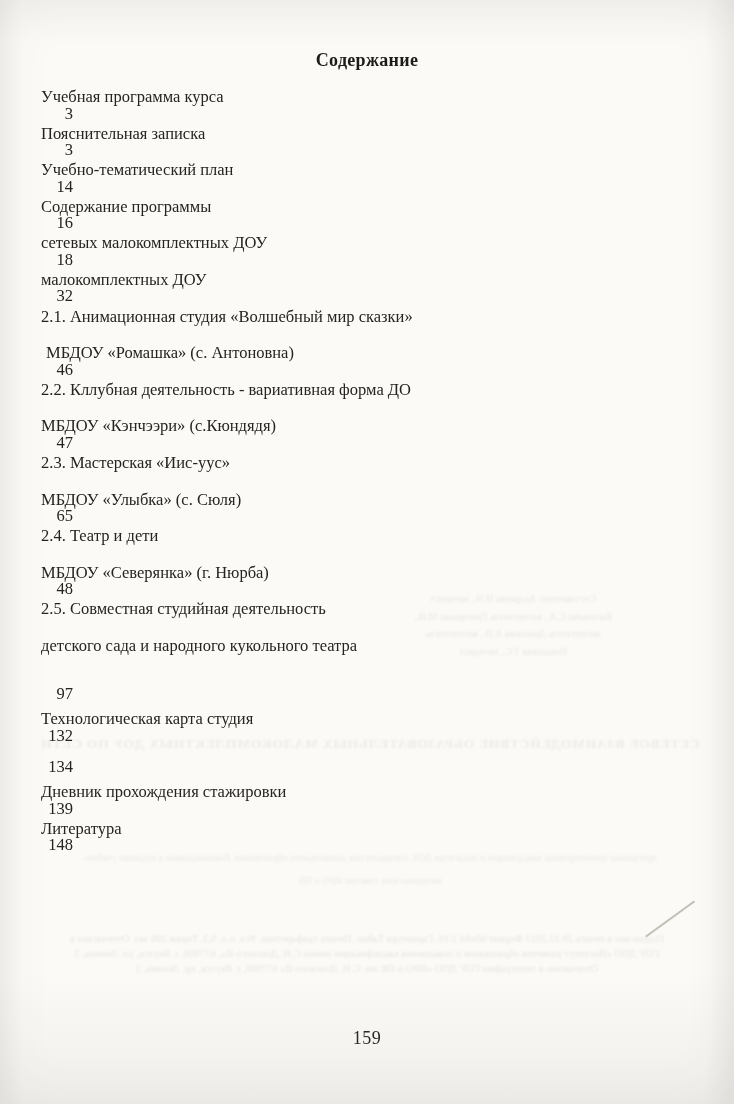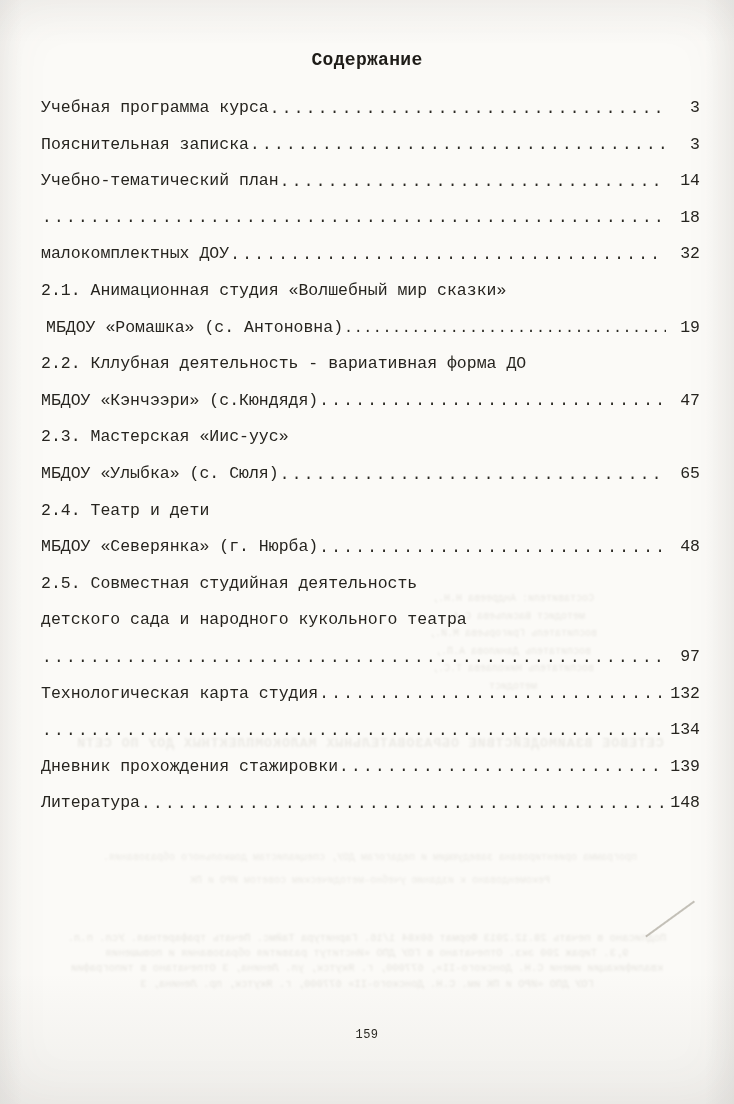--- a/index.html
+++ b/index.html
@@ -1,40 +1,40 @@
 <!DOCTYPE html>
 <html><head>
 <meta charset="utf-8">
 <style>
   html,body{margin:0;padding:0;background:#e8e8e6;}
   .sheet{
     position:relative;
     width:734px;height:1104px;
     margin:0 auto;
     overflow:hidden;
-    font-family:Liberation Mono, monospace;
+    font-family:Liberation Serif, serif;
     color:#26241f;
     background:
       linear-gradient(to right, rgba(60,55,45,.045), rgba(60,55,45,0) 3%, rgba(60,55,45,0) 96%, rgba(60,55,45,.055)),
       linear-gradient(to bottom, rgba(60,55,45,.03), rgba(60,55,45,0) 4%, rgba(60,55,45,0) 88%, rgba(60,55,45,.06)),
       #fbfaf7;
     box-shadow: inset 0 0 55px rgba(95,90,78,.07);
   }
   .title{
     position:absolute;top:50px;left:0;width:100%;
     text-align:center;font-size:18px;font-weight:bold;
     letter-spacing:.3px;color:#1e1c18;margin:0;
   }
   .toc{
     position:absolute;top:80px;left:41px;right:34px;z-index:2;
   }
   .row{
-    display:flex;align-items:flex-end;
+    display:flex;align-items:flex-start;
     height:36.6px;box-sizing:border-box;padding-top:9px;
-    font-size:16.5px;line-height:1;white-space:nowrap;
+    font-size:16.5px;line-height:1;white-space:nowrap;flex-direction:column;
   }
   .row .lbl{flex:0 0 auto;}
   .row.indent .lbl{padding-left:5px;}
   .leader{
     flex:1 1 auto;overflow:hidden;white-space:nowrap;
     letter-spacing:2.4px;font-size:16px;color:#2b2923;
     margin:0 2px 0 1px;
   }
   .leader::after{content:"..................................................................................................................................";}
   .leader.fine{letter-spacing:0.6px;font-size:15px;}
@@ -46,21 +46,21 @@
   .bt-title{left:20px;top:733px;width:700px;font-size:13.5px;line-height:21px;
     font-weight:bold;text-align:center;letter-spacing:.8px;opacity:.26;}
   .bt-notes{left:80px;top:846px;width:580px;font-size:10px;line-height:23px;text-align:center;opacity:.28;}
   .bt-colophon{left:67px;top:931px;width:600px;font-size:10.5px;line-height:15.2px;text-align:center;opacity:.34;}
   .crease{
     position:absolute;left:640px;top:918px;width:60px;height:1.5px;z-index:1;
     background:rgba(140,133,120,.5);transform:rotate(-36deg);filter:blur(.4px);
   }
   .folio{
     position:absolute;top:1028px;left:0;width:100%;z-index:2;
-    text-align:center;font-size:12px;color:#2b2923;letter-spacing:.5px;
+    text-align:center;font-size:18px;color:#2b2923;letter-spacing:.5px;
   }
 </style>
 </head>
 <body>
 
 <div class="sheet">
 
   <h1 class="title">Содержание</h1>
 
   <div class="bleed bt-names">Составители: Андреева Н.Н., методист Васильева С.А., воспитатель Григорьева М.И., воспитатель Данилова А.П., воспитатель Николаева Т.С., методист</div>
@@ -82,42 +82,48 @@
       <span class="leader"></span>
       <span class="pg">3</span>
     </div>
 
     <div class="row">
       <span class="lbl">Учебно-тематический план</span>
       <span class="leader"></span>
       <span class="pg">14</span>
     </div>
 
+    <div class="row">
+      <span class="lbl">Содержание программы</span>
+      <span class="leader"></span>
+      <span class="pg">16</span>
+    </div>
 
 
     <div class="row">
+      <span class="lbl">сетевых малокомплектных ДОУ</span>
       <span class="leader"></span>
       <span class="pg">18</span>
     </div>
 
 
     <div class="row">
       <span class="lbl">малокомплектных ДОУ</span>
       <span class="leader"></span>
       <span class="pg">32</span>
     </div>
 
     <div class="row">
       <span class="lbl">2.1. Анимационная студия «Волшебный мир сказки»</span>
     </div>
 
     <div class="row indent">
       <span class="lbl">МБДОУ «Ромашка» (с. Антоновна)</span>
       <span class="leader fine"></span>
-      <span class="pg">19</span>
+      <span class="pg">46</span>
     </div>
 
     <div class="row">
       <span class="lbl">2.2. Кллубная деятельность  - вариативная форма ДО</span>
     </div>
 
     <div class="row">
       <span class="lbl">МБДОУ «Кэнчээри» (с.Кюндядя)</span>
       <span class="leader"></span>
       <span class="pg">47</span>

